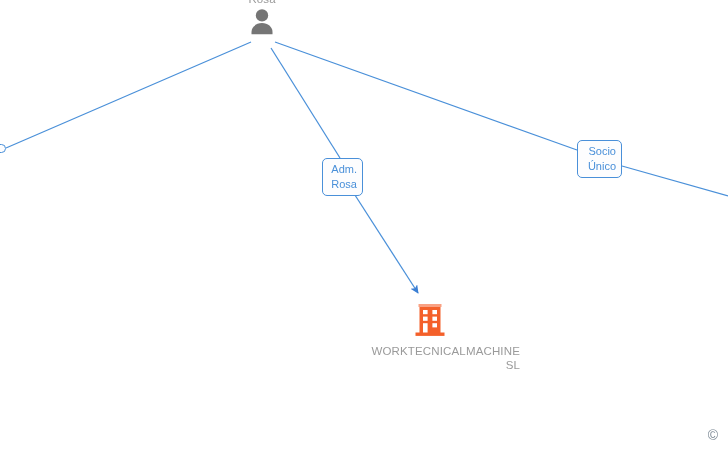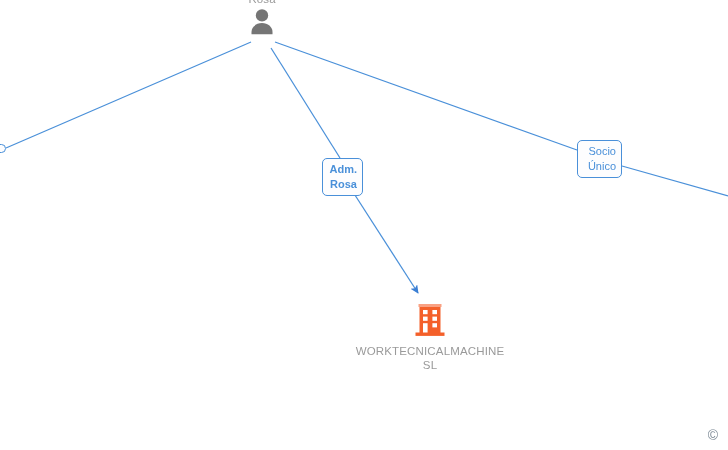--- a/index.html
+++ b/index.html
@@ -62,41 +62,41 @@
     margin: 0 auto 7px auto;
     width: 32px;
     height: 34px;
   }
   .company-label {
     font-size: 11.5px;
     color: #9a9a9a;
     line-height: 14px;
     letter-spacing: .15px;
     word-spacing: .5px;
+    text-align: right;
   }
 
   
   .chip {
     position: absolute;
     box-sizing: border-box;
     border: 1.4px solid #4a90d9;
     border-radius: 5px;
     background: #fdfdfe;
     color: #4a90d9;
     font-size: 11px;
     line-height: 14.5px;
     text-align: right;
     padding: 3px 5px 4px 5px;
     white-space: nowrap;
   }
   .chip-adm {
     left: 322px;
     top: 158px;
     width: 41px;
-    font-weight: bold;
   }
   .chip-socio {
     left: 577px;
     top: 140px;
     width: 45px;
   }
   
   .chip-clipped-left {
     left: -40px;
     top: 144px;

